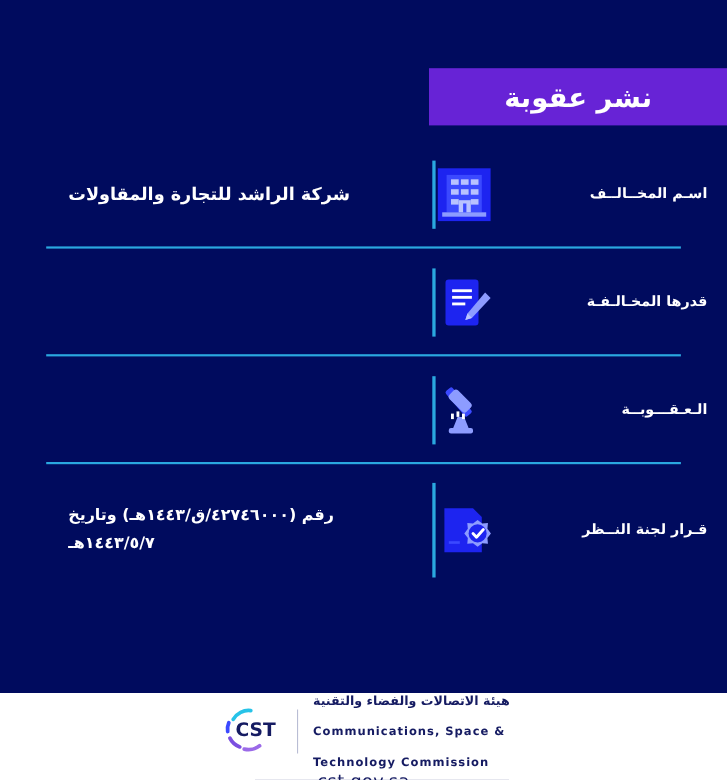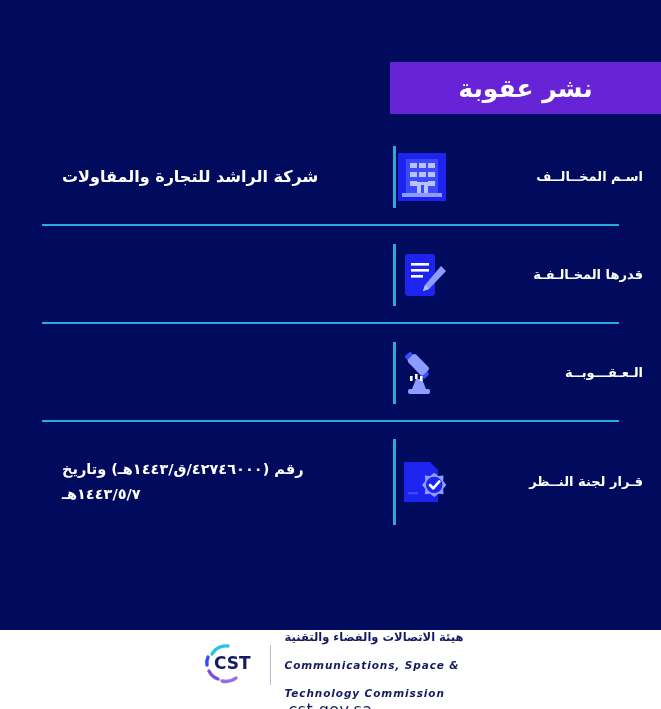--- a/index.html
+++ b/index.html
@@ -172,21 +172,20 @@
     direction: rtl;
     text-align: right;
     letter-spacing: 0.2px;
   }
   .brand-en {
     color: #151b62;
     font-size: 10.5px;
     font-weight: bold;
     letter-spacing: 0.9px;
     line-height: 1.25;
-    font-style: italic;
   }
   .footer-url {
     color: #151b62;
     font-size: 16px;
     letter-spacing: 0.4px;
   }
 </style>
 </head>
 <body>
 

